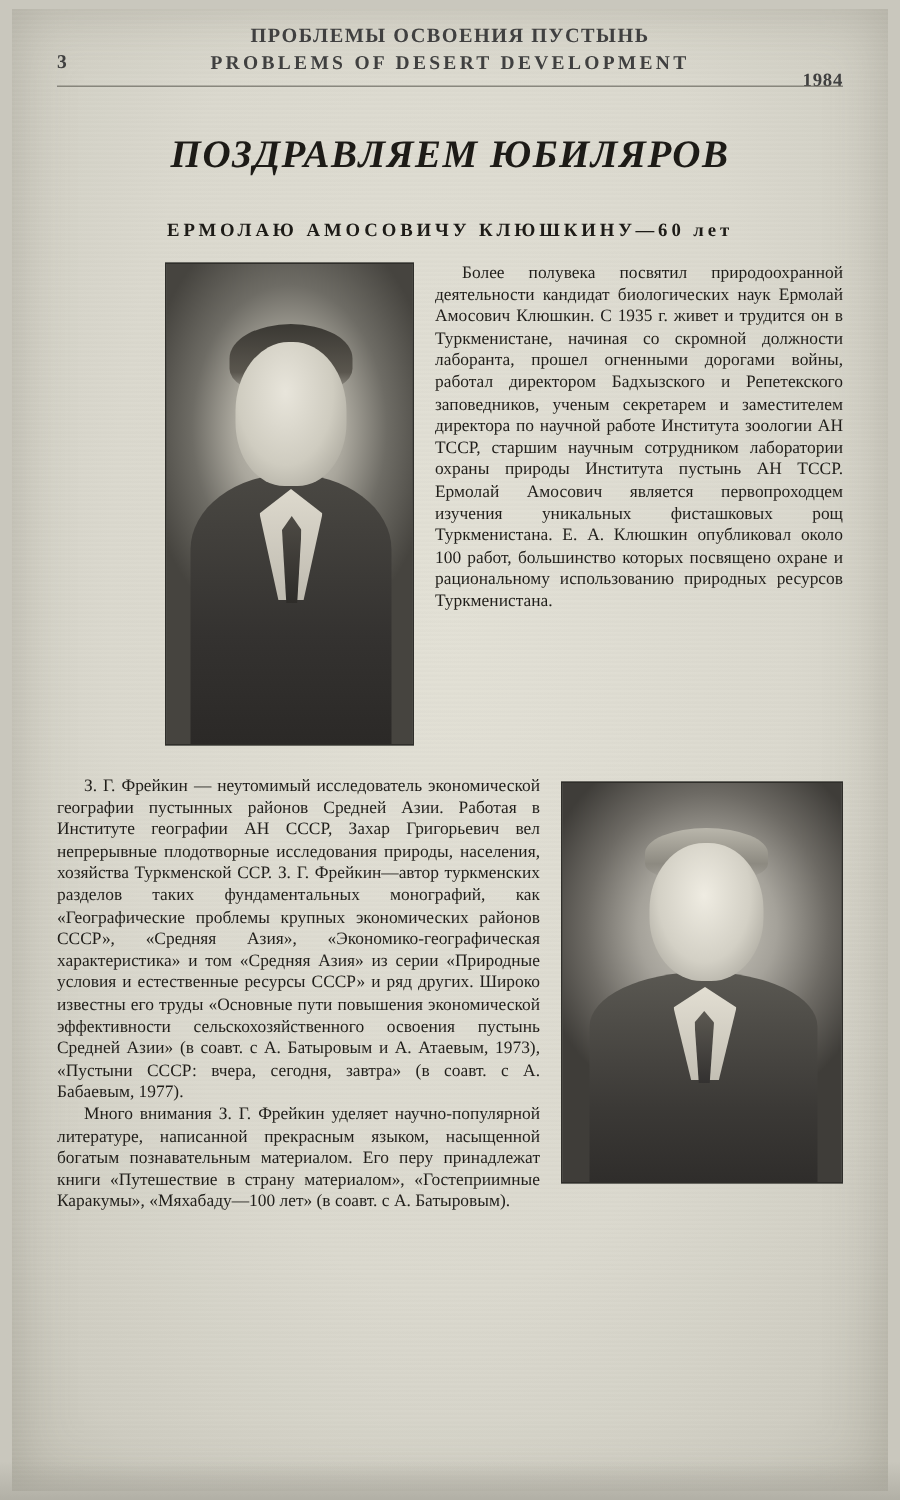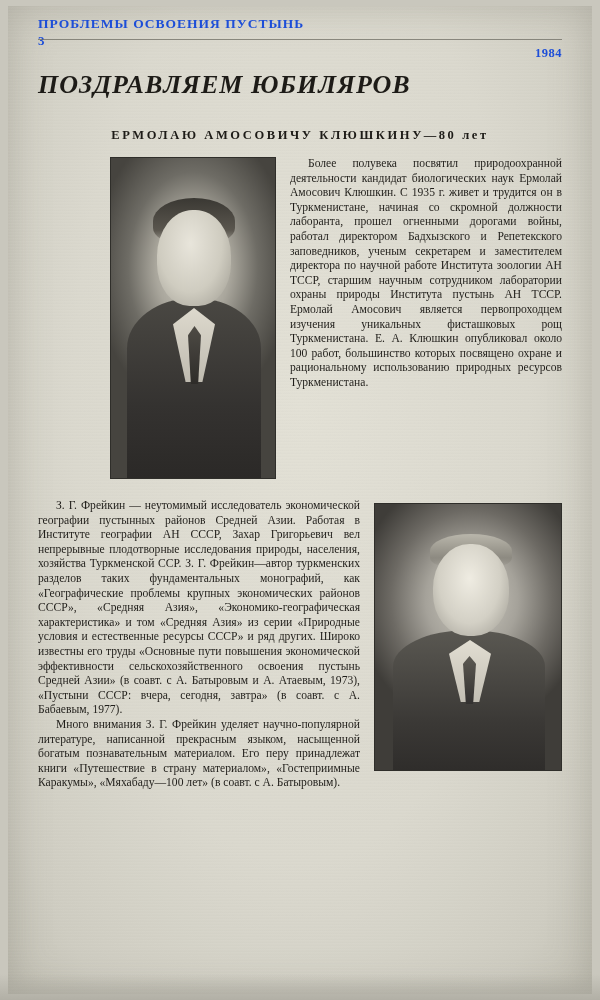--- a/index.html
+++ b/index.html
@@ -38,22 +38,22 @@
     position: absolute;
     left: 38px;
     top: 16px;
     width: 524px;
     height: 960px;
   }
 
   
   .runhead {
     position: relative;
-    text-align: left;
-    color: #1d4ed8;
+    text-align: center;
+    color: #404040;
   }
   .runhead .line1 {
     font-size: 13.5px;
     letter-spacing: 1.0px;
     font-weight: bold;
     text-transform: uppercase;
   }
   .runhead .line2 {
     font-size: 13px;
     letter-spacing: 2.2px;
@@ -78,21 +78,21 @@
     margin-left: 28px;
   }
   .rule {
     margin-top: 7px;
     border-top: 1px solid #6e6c63;
     opacity: 0.75;
   }
 
   
   .article-title {
-    text-align: left;
+    text-align: center;
     font-style: italic;
     font-weight: bold;
     font-size: 26px;
     letter-spacing: 1px;
     color: #1d1b17;
     margin-top: 30px;
   }
 
   
   .honoree-heading {
@@ -293,28 +293,29 @@
 </head>
 <body>
 
 <div class="page">
   <div class="sheet"></div>
 
   <div class="content">
 
     <div class="runhead">
       <div class="line1">ПРОБЛЕМЫ ОСВОЕНИЯ ПУСТЫНЬ</div>
+      <div class="line2">PROBLEMS OF DESERT DEVELOPMENT</div>
       <div class="pageno">3</div>
       <div class="year">1984</div>
     </div>
     <div class="rule"></div>
 
     <div class="article-title">ПОЗДРАВЛЯЕМ ЮБИЛЯРОВ</div>
 
-    <div class="honoree-heading">ЕРМОЛАЮ АМОСОВИЧУ КЛЮШКИНУ—80 лет</div>
+    <div class="honoree-heading">ЕРМОЛАЮ АМОСОВИЧУ КЛЮШКИНУ—60 лет</div>
 
     <div class="sec1">
       <div class="photo photo1">
         <div class="vignette"></div>
         <div class="p1-body"></div>
         <div class="p1-hair"></div>
         <div class="p1-head"></div>
         <div class="p1-shirt"></div>
         <div class="p1-tie"></div>
       </div>

